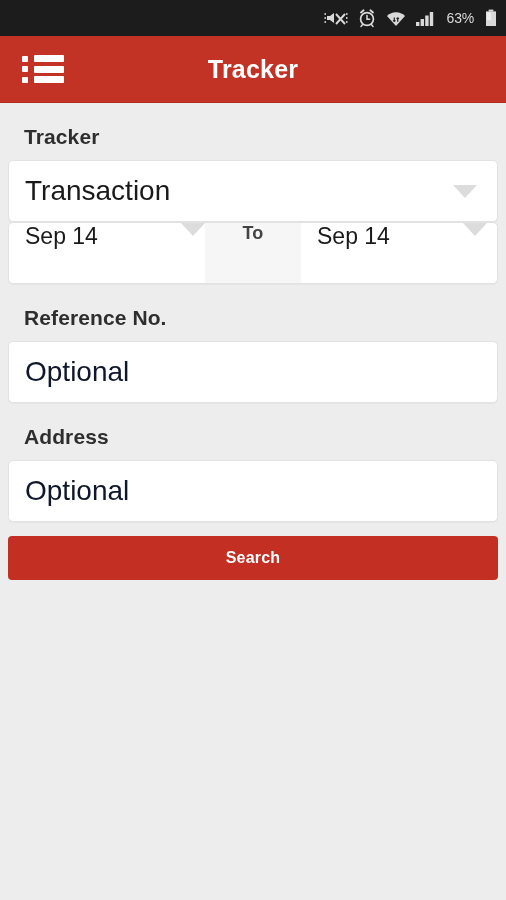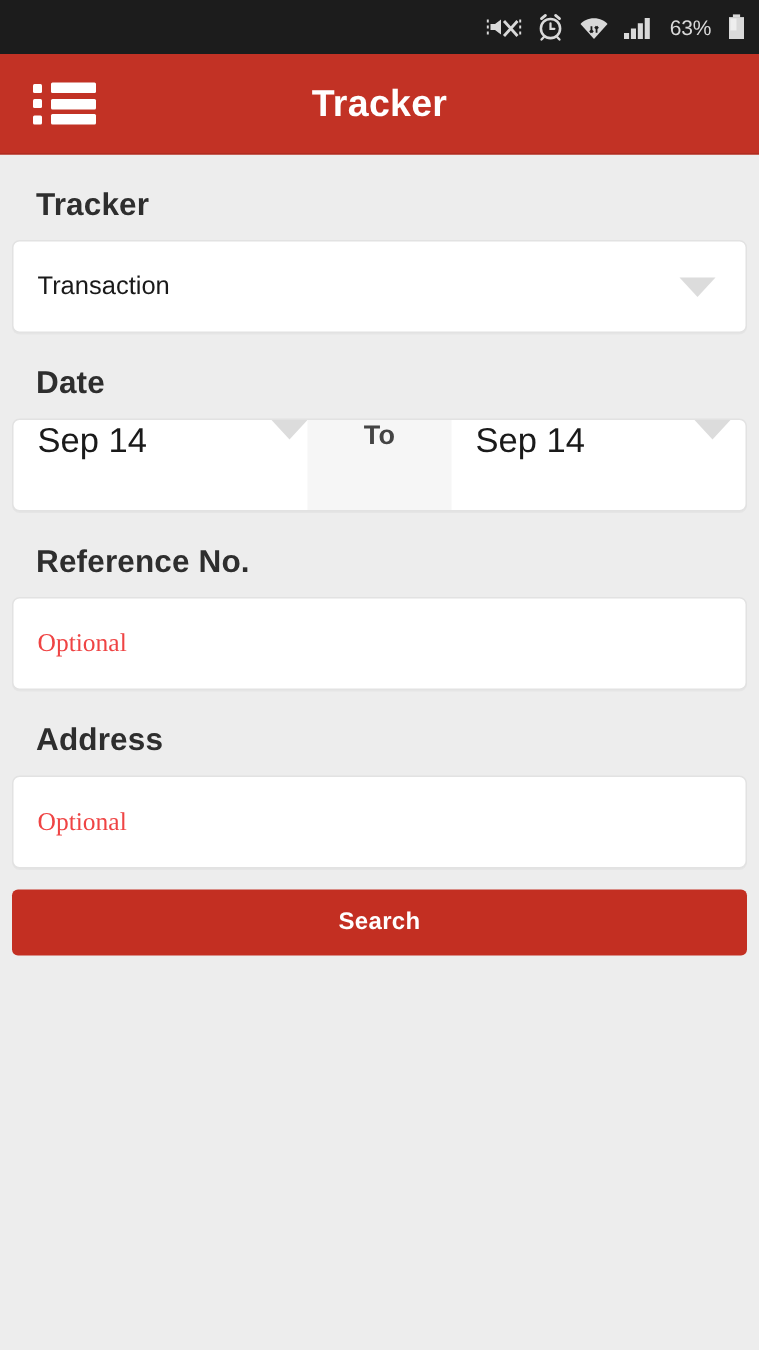--- a/index.html
+++ b/index.html
@@ -62,25 +62,25 @@
   }
   .box{
     background:#fff;
     border:1px solid #e2e2e2;
     border-radius:5px;
     height:62px;
     display:flex; align-items:center;
     box-shadow:0 1px 0 rgba(0,0,0,.03);
   }
   .box-text{
-    font-size:17px; color:#1a1a1a;
+    font-size:28px; color:#1a1a1a;
     padding-left:16px; flex:1;
     white-space:nowrap; overflow:hidden;
   }
-  .placeholder{ color:#ef4444;font-family:Liberation Serif, serif; }
+  .placeholder{ color:#0f172a; }
   .caret{
     width:0; height:0;
     border-left:12px solid transparent;
     border-right:12px solid transparent;
     border-top:13px solid #dcdcdc;
     margin-right:20px; flex:none;
   }
 
   
   .date-row{ padding:0; overflow:hidden; }
@@ -179,21 +179,20 @@
 </div>
 
 <div class="content">
 
   <div class="field-label">Tracker</div>
   <div class="box">
     <div class="box-text">Transaction</div>
     <div class="caret"></div>
   </div>
 
-  <div class="field-label">Date</div>
   <div class="box date-row">
     <div class="date-cell date-left">
       <div class="box-text">Sep 14</div>
       <div class="caret"></div>
     </div>
     <div class="to-sep">
       <span>To</span>
     </div>
     <div class="date-cell date-right">
       <div class="box-text">Sep 14</div>

